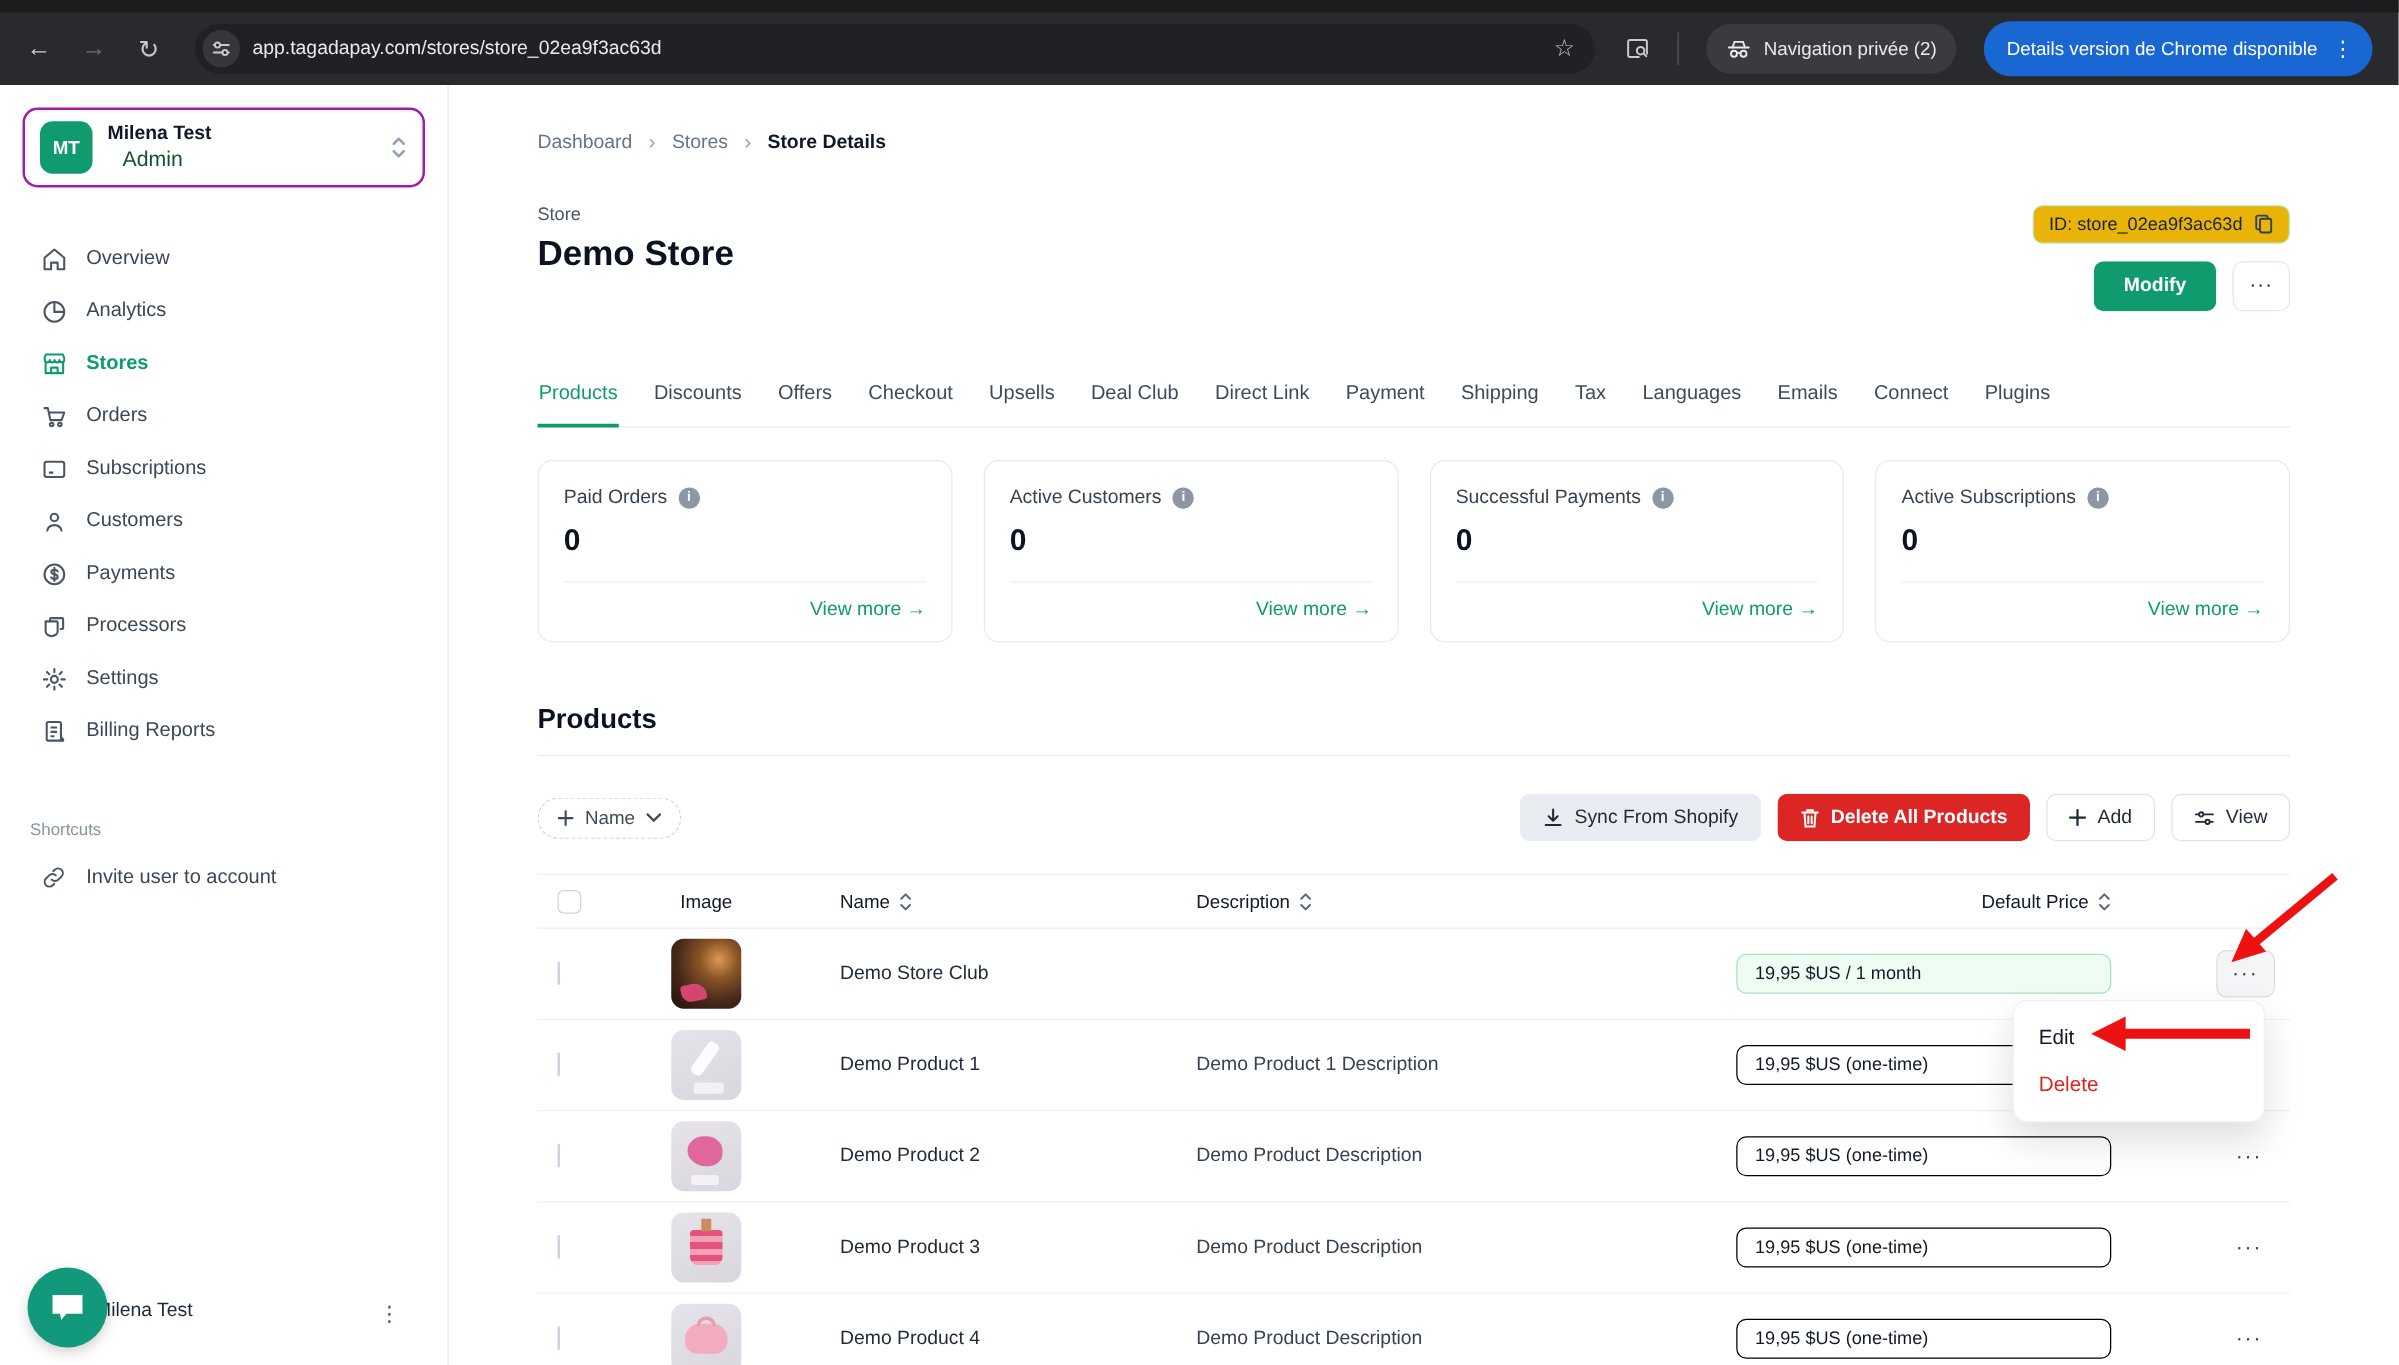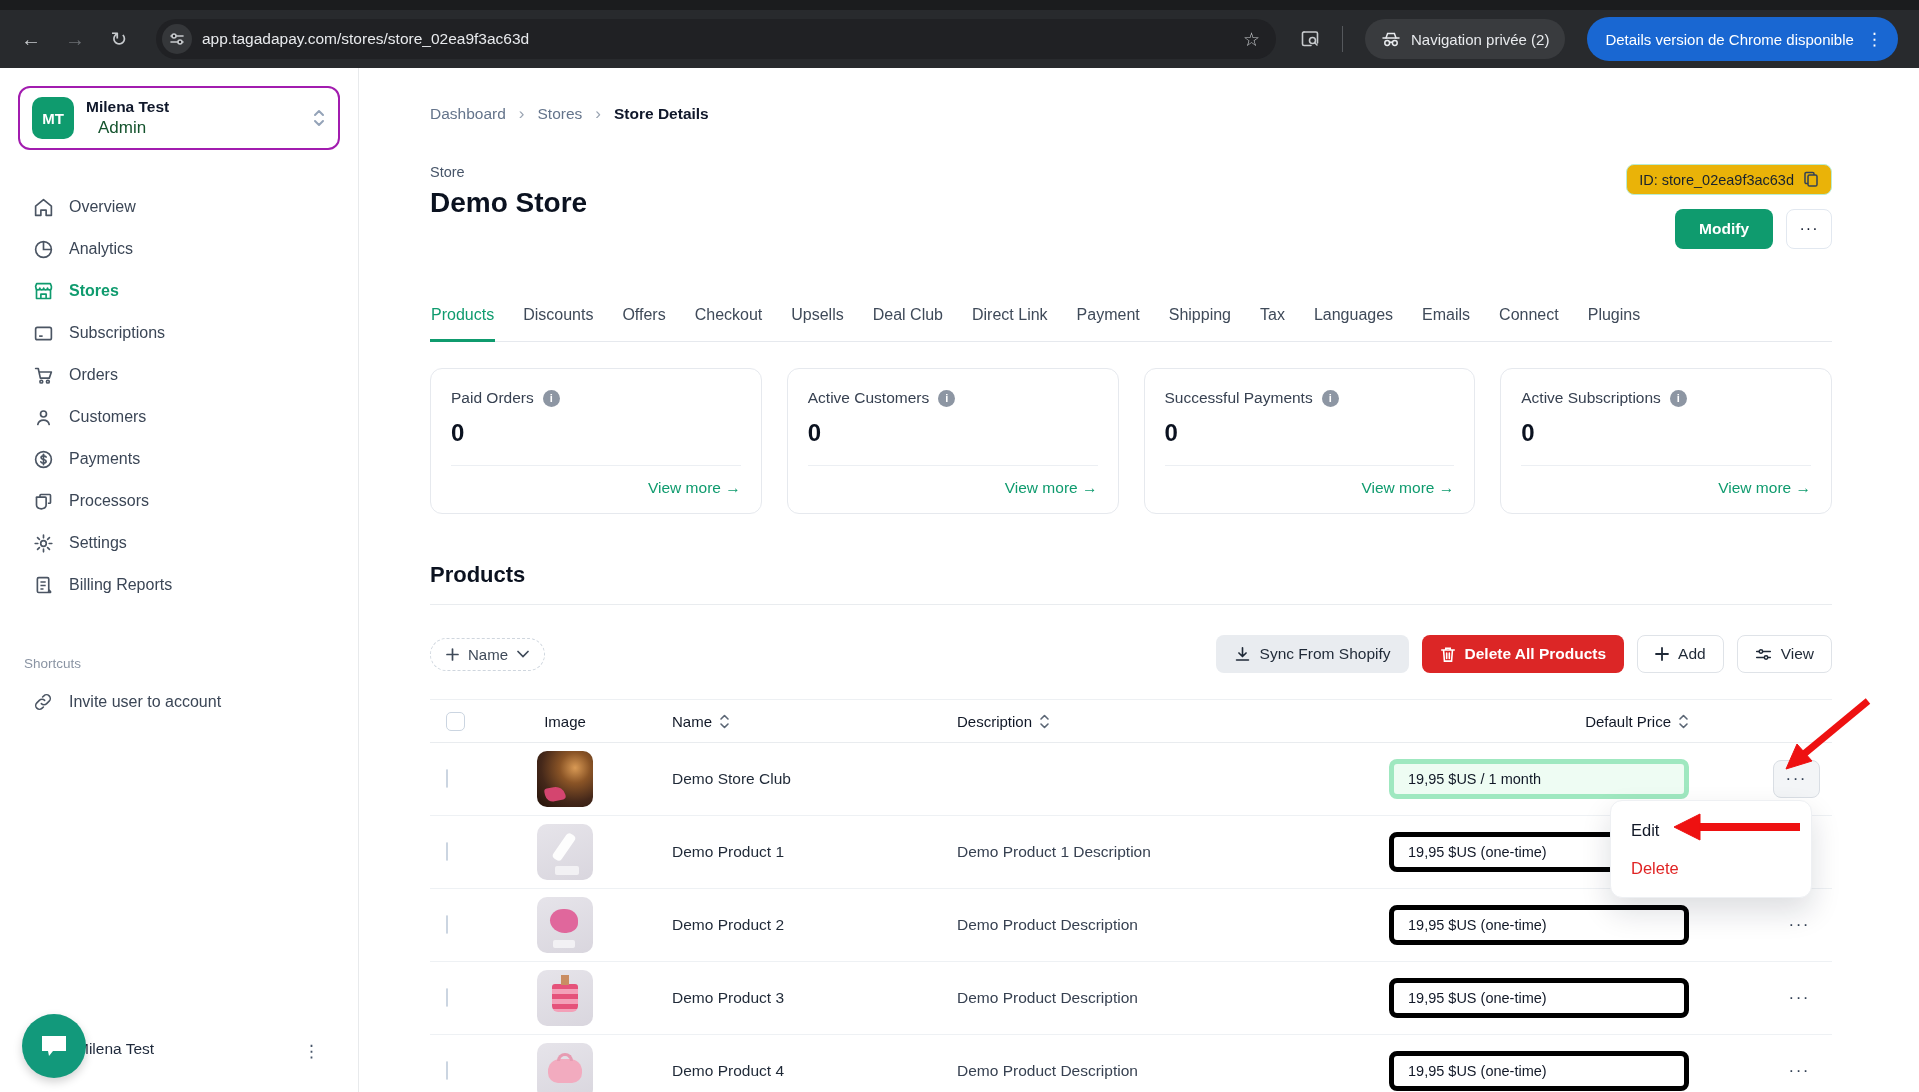--- a/index.html
+++ b/index.html
@@ -122,21 +122,21 @@
   .thumb-p2 .obj { left:13px; top:12px; width:28px; height:24px; background:#e0679c; border-radius:50% 50% 44% 56%; }
   .thumb-p2 .base { left:16px; bottom:5px; width:22px; height:8px; background:#f2f1f4; border-radius:2px; }
   .thumb-p3 .obj { left:15px; top:14px; width:26px; height:28px; border-radius:3px 3px 6px 6px;
                    background:repeating-linear-gradient(180deg,#e5527a 0 5px,#f3a0b8 5px 10px); }
   .thumb-p3 .cap { left:24px; top:5px; width:8px; height:10px; background:#c98d63; }
   .thumb-p4 .obj { left:11px; top:16px; width:34px; height:24px; background:#f2abbf; border-radius:12px 12px 10px 10px; }
   .thumb-p4 .cap { left:20px; top:10px; width:16px; height:8px; border:3px solid #e79cb2; border-bottom:none; border-radius:10px 10px 0 0; background:transparent; }
   .namecell, .desccell { padding-left:42px; font-size:15.5px; color:#1f2937; }
   .desccell { color:#374151; }
   .pricecell { display:flex; justify-content:flex-end; }
-  .price-pill { width:300px; padding:7px 14px; border-radius:8px; border:5px solid #000000; background:#fff;
+  .price-pill { width:300px; padding:7px 14px; border-radius:8px; border:1px solid #000000; background:#fff;
                 font-size:14.5px; color:#111827; cursor:default; }
   .price-pill.hl { background:#eefcf3; border-color:#9fe8c0; }
   .rowmenu { display:flex; justify-content:flex-end; padding-right:12px; }
   .dots-btn { color:#334155; font-size:17px; letter-spacing:1.5px; padding:6px 10px; border-radius:8px; cursor:pointer; }
   .dots-btn.open { border:1px solid #d9dee4; background:#f3f5f7; padding:8px 12px; }
 
   
   .ctx-menu { position:absolute; left:1610px; top:800px; width:202px; background:#fff; border:1px solid #eef0f3;
               border-radius:12px; box-shadow:0 14px 30px rgba(15,23,42,.14); padding:10px 0; z-index:20; }
   .ctx-item { height:38px; display:flex; align-items:center; padding:0 20px; font-size:16.5px; color:#111827; cursor:pointer; }
@@ -233,36 +233,36 @@
           <svg width="21" height="21" viewBox="0 0 24 24" fill="none" stroke="currentColor" stroke-width="1.9" stroke-linejoin="round">
               <path d="M4 10v10h16V10"></path>
               <path d="M3 6l1.2-3h15.6L21 6v2a2.2 2.2 0 01-4.4 0A2.2 2.2 0 0112.2 8 2.2 2.2 0 017.8 8 2.2 2.2 0 013.4 8z"></path>
               <path d="M9 20v-5h6v5"></path>
             </svg>
         </span>
         <span>Stores</span>
       </div>
       <div class="nav-item">
         <span class="ico">
-          <svg width="21" height="21" viewBox="0 0 24 24" fill="none" stroke="currentColor" stroke-width="1.9">
-              <rect x="3" y="5" width="18" height="14" rx="2"></rect>
-              <path d="M7 15h4"></path>
-            </svg>
-        </span>
-        <span>Subscriptions</span>
-      </div>
-      <div class="nav-item">
-        <span class="ico">
           <svg width="21" height="21" viewBox="0 0 24 24" fill="none" stroke="currentColor" stroke-width="1.9" stroke-linecap="round" stroke-linejoin="round">
               <path d="M3 4h3l2.4 11h10.2L21 8H7"></path>
               <circle cx="9.5" cy="19" r="1.6"></circle>
               <circle cx="17" cy="19" r="1.6"></circle>
             </svg>
         </span>
         <span>Orders</span>
+      </div>
+      <div class="nav-item">
+        <span class="ico">
+          <svg width="21" height="21" viewBox="0 0 24 24" fill="none" stroke="currentColor" stroke-width="1.9">
+              <rect x="3" y="5" width="18" height="14" rx="2"></rect>
+              <path d="M7 15h4"></path>
+            </svg>
+        </span>
+        <span>Subscriptions</span>
       </div>
       <div class="nav-item">
         <span class="ico">
           <svg width="21" height="21" viewBox="0 0 24 24" fill="none" stroke="currentColor" stroke-width="1.9" stroke-linecap="round">
               <circle cx="12" cy="8" r="3.4"></circle>
               <path d="M5.5 20c.8-3.4 3.4-5 6.5-5s5.7 1.6 6.5 5"></path>
             </svg>
         </span>
         <span>Customers</span>
       </div>

